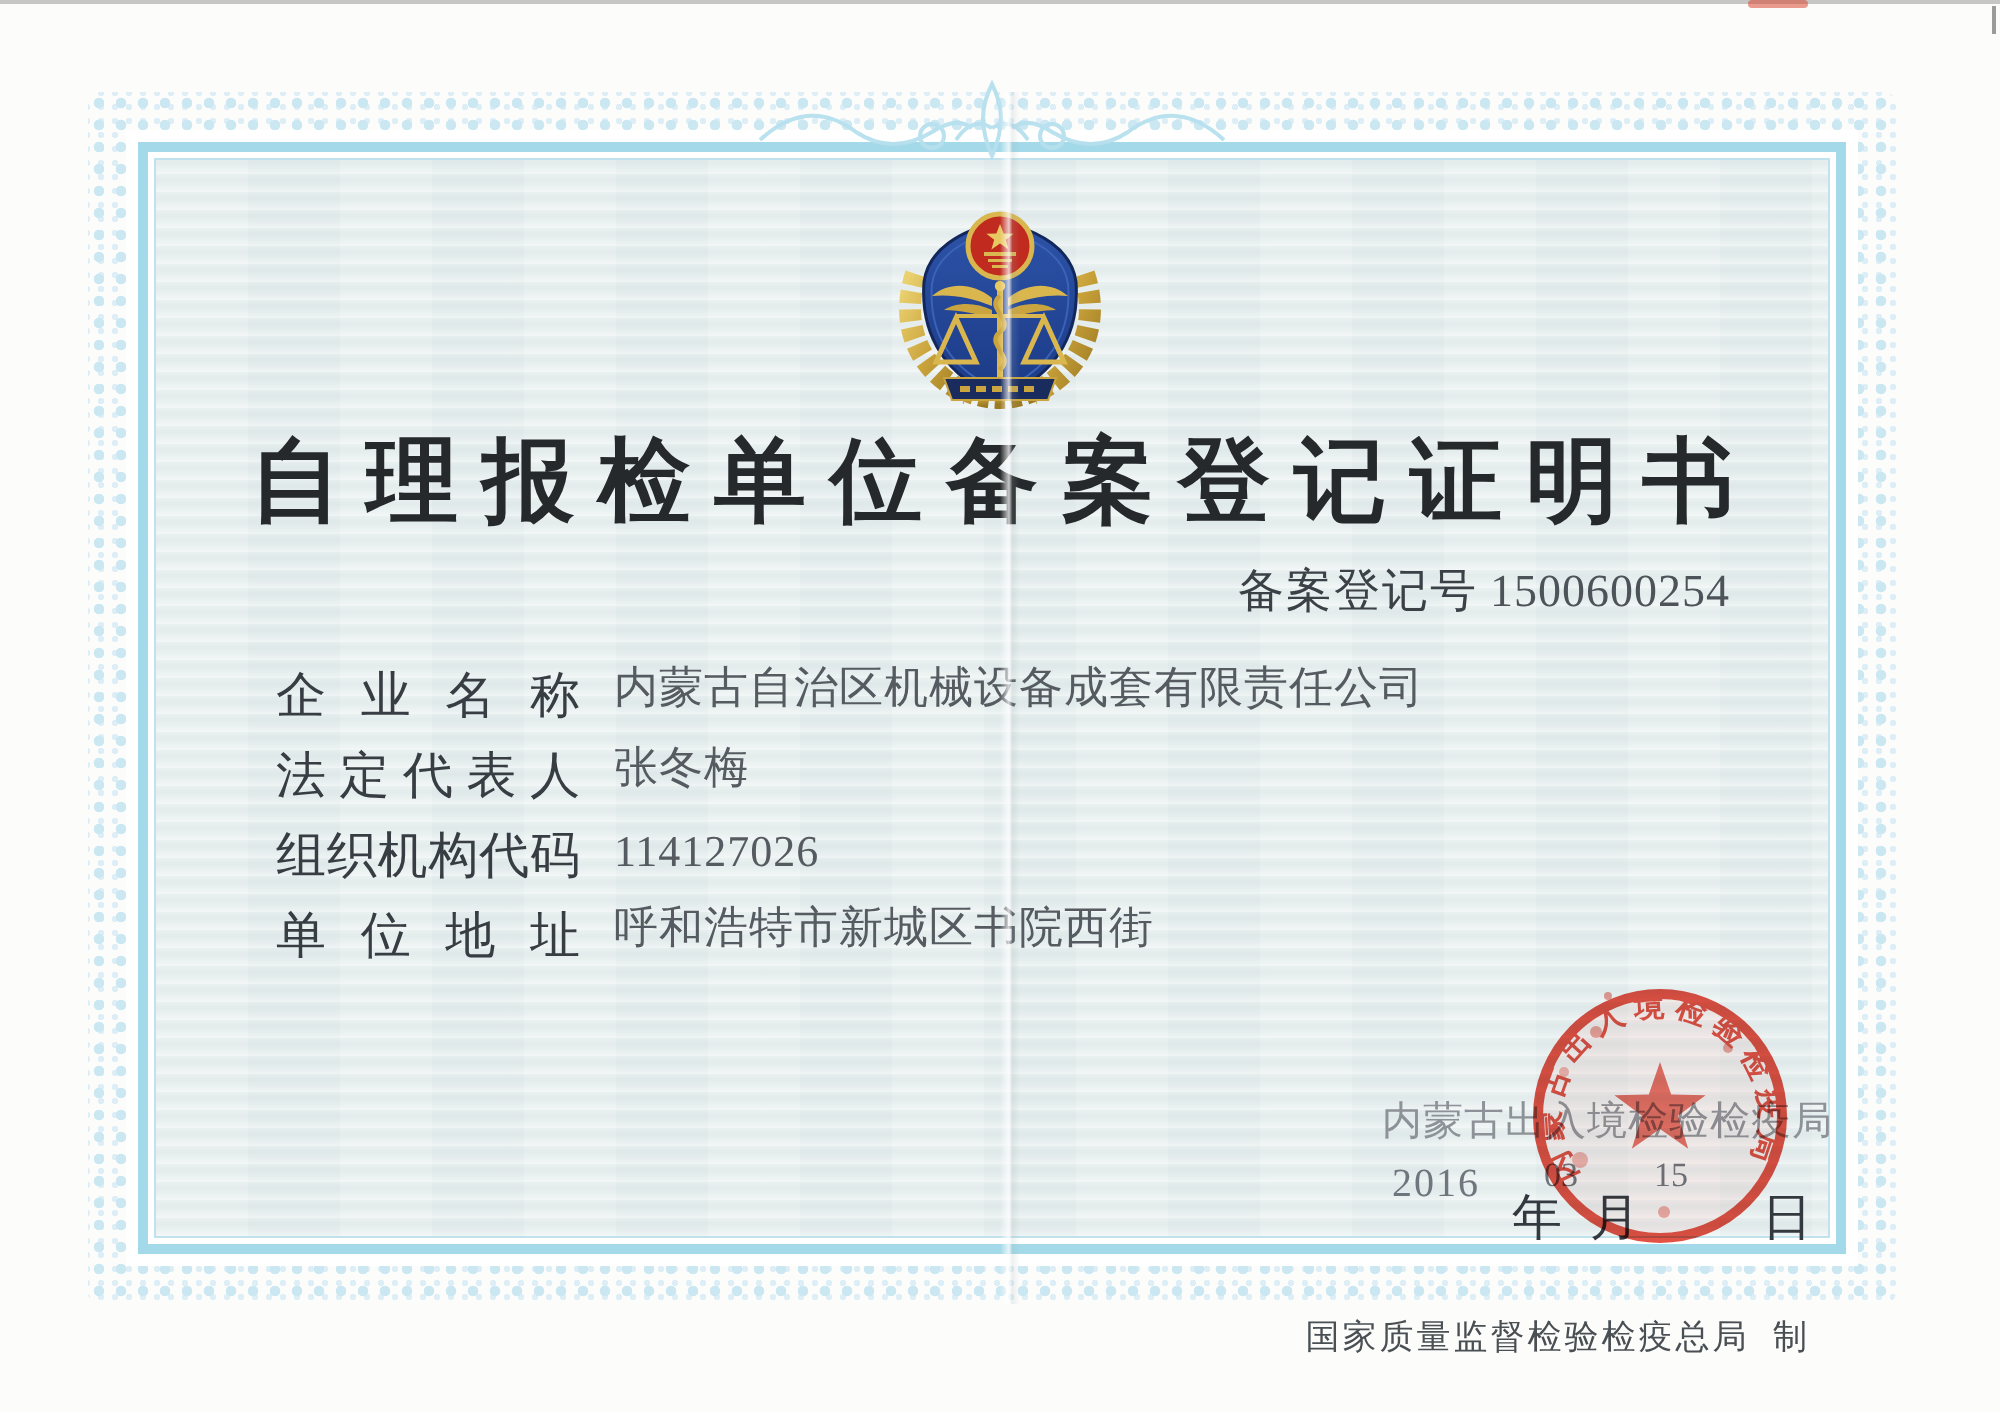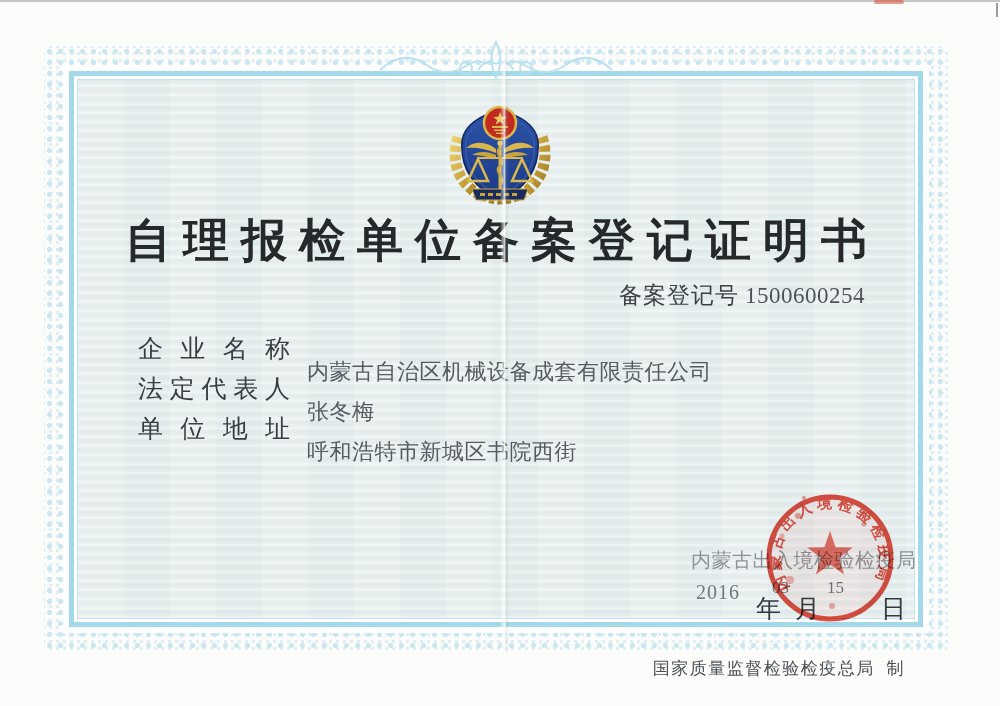--- a/index.html
+++ b/index.html
@@ -38,21 +38,21 @@
     position:absolute;left:0;top:164px;width:904px;margin:0;
     text-align:center;text-indent:12px;letter-spacing:12px;
     font-family:"Liberation Sans","DejaVu Sans",sans-serif;
     font-weight:900;font-size:46px;color:#26292b;
   }
   .reg-line{position:absolute;left:531px;top:234px;white-space:nowrap;}
   .reg-label{font-size:23px;color:#3b4147;letter-spacing:1px;margin-left:44px;}
   .reg-number{font-size:23px;color:#4d5358;margin-left:6px;letter-spacing:.5px;}
 
   .fields{position:absolute;left:94px;top:290px;display:flex;flex-direction:column;gap:14px;}
-  .field-row{display:flex;align-items:flex-start;height:26px;}
+  .field-row{display:flex;align-items:flex-end;height:26px;}
   .flabel{
     display:inline-block;width:152px;font-size:25px;color:#373d43;
     text-align:justify;text-align-last:justify;line-height:26px;
   }
   .fvalue{margin-left:17px;font-size:22px;color:#555b61;letter-spacing:.5px;position:relative;top:-3px;white-space:nowrap;margin-top:24px;}
 
   .issuer-label,.date-label{position:absolute;font-size:25px;color:#373d43;letter-spacing:2px;white-space:nowrap;}
   .issuer-label{left:556px;top:508px;}
   .issuer-value{position:absolute;left:647px;top:501px;font-size:20px;color:#8d9298;letter-spacing:.5px;white-space:nowrap;}
   .date-label{left:556px;top:544px;}
@@ -147,20 +147,24 @@
   <div class="fields">
     <div class="field-row">
       <span class="flabel">企业名称</span>
       <span class="fvalue">内蒙古自治区机械设备成套有限责任公司</span>
     </div>
     <div class="field-row">
       <span class="flabel">法定代表人</span>
       <span class="fvalue">张冬梅</span>
     </div>
     <div class="field-row">
+      <span class="flabel">组织机构代码</span>
+      <span class="fvalue">114127026</span>
+    </div>
+    <div class="field-row">
       <span class="flabel">单位地址</span>
       <span class="fvalue">呼和浩特市新城区书院西街</span>
     </div>
   </div>
 
   <span class="issuer-value">内蒙古出入境检验检疫局</span>
 
   <span class="date-part d-year">2016</span>
   <span class="date-part d-yu">年</span>
   <span class="date-part d-month">03</span>

